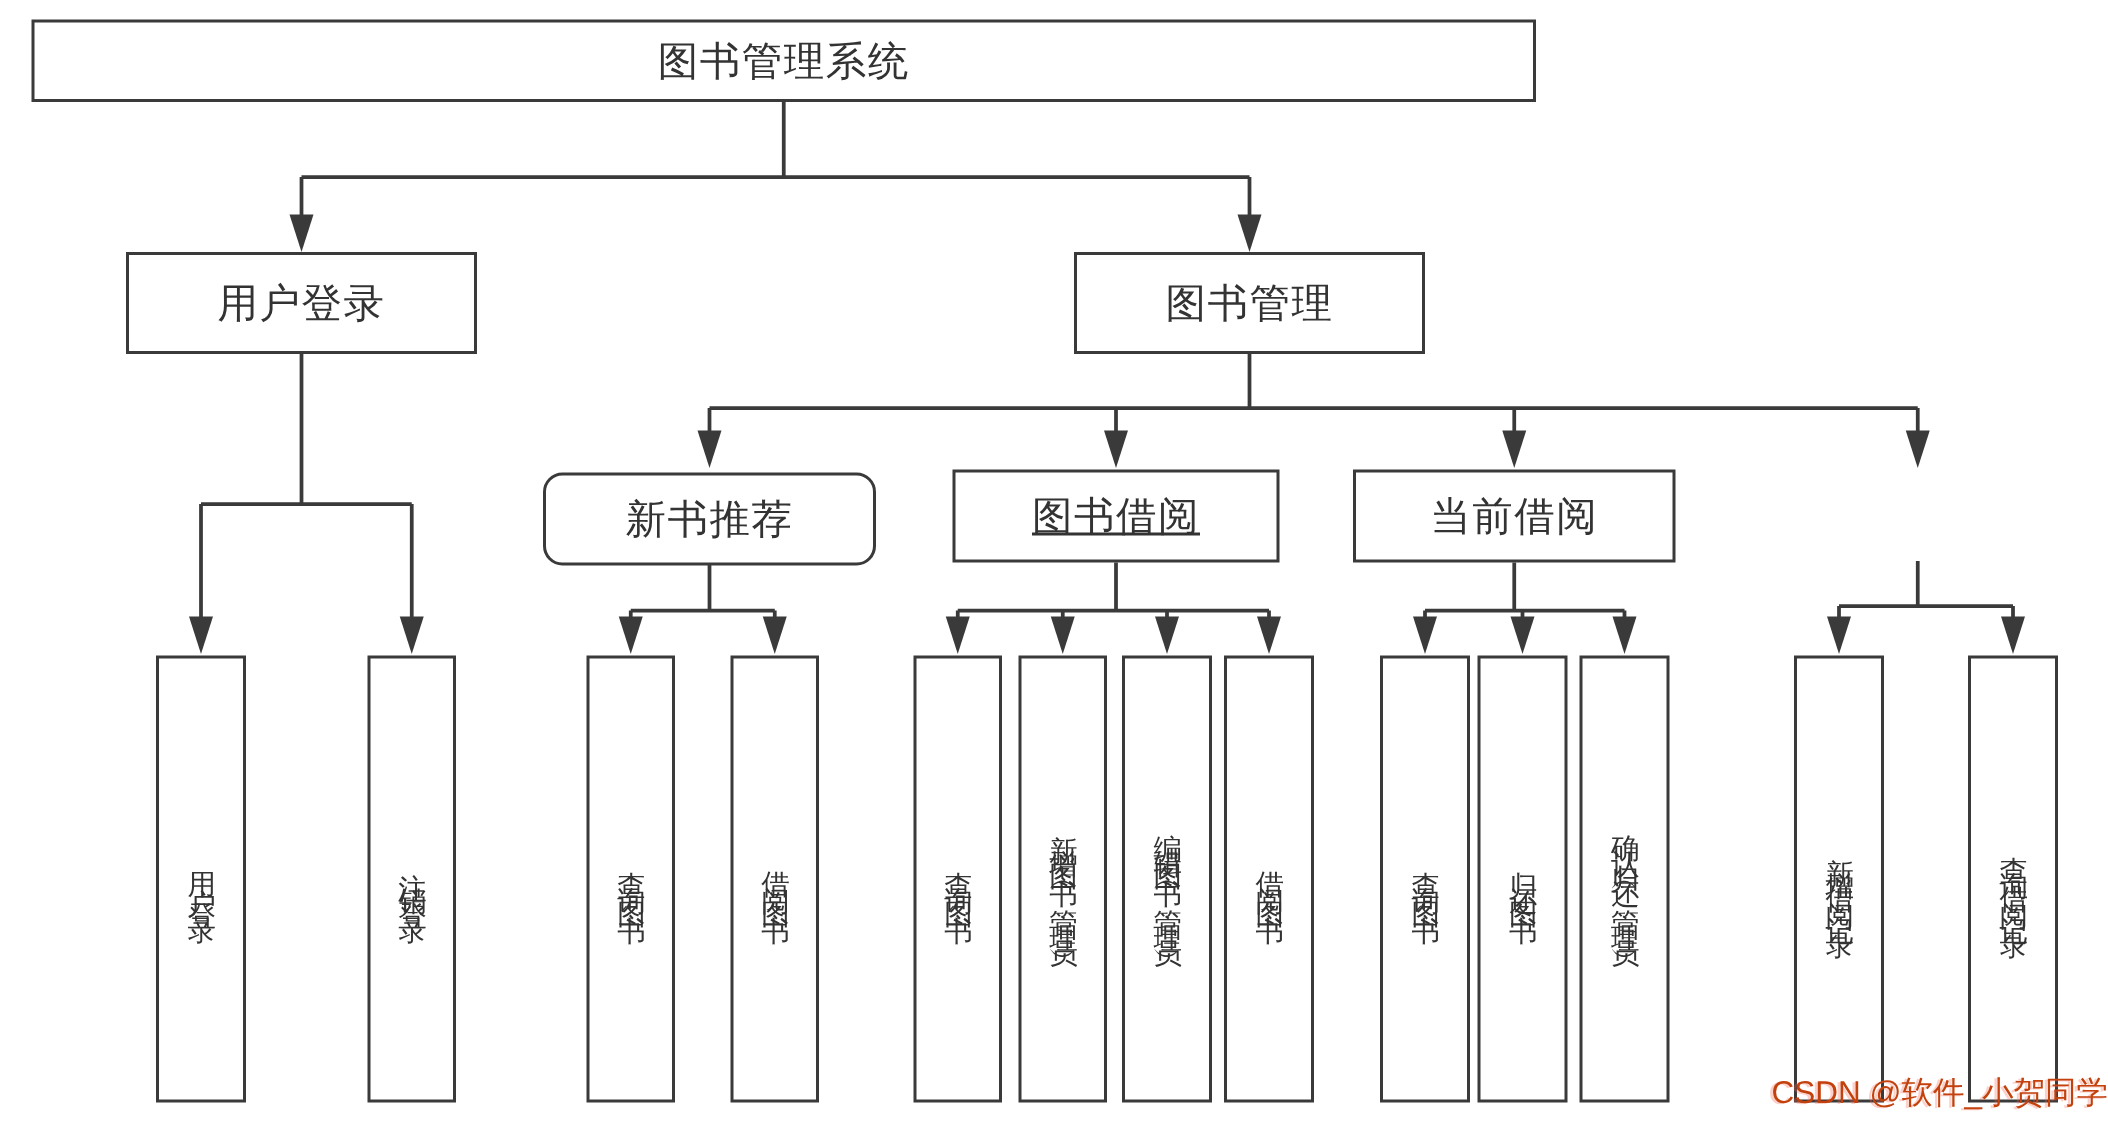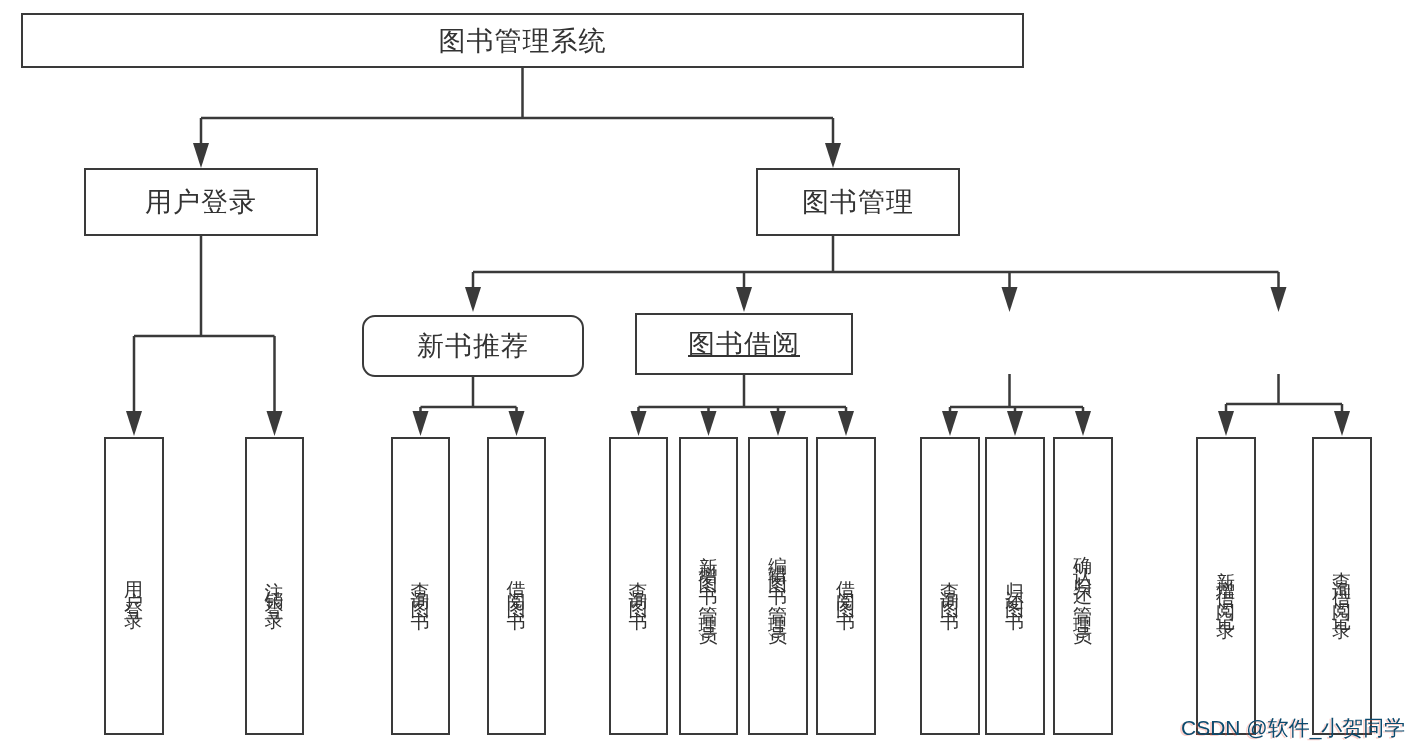--- a/index.html
+++ b/index.html
@@ -32,21 +32,21 @@
     writing-mode: vertical-rl;
     text-orientation: mixed;
     letter-spacing: 10px;
     line-height: 1;
   }
   .watermark {
     position: absolute;
     left: 1181px;
     top: 714px;
     font-size: 21px;
-    color: #0c4a6e;
+    color: #c2410c;
     white-space: nowrap;
     z-index: 5;
     text-shadow: -2px 1px 0 rgba(250, 100, 80, 0.30);
   }
 </style>
 </head>
 <body>
 
 <div class="canvas">
 
@@ -83,29 +83,32 @@
     </g>
   </svg>
 
   <div class="node h" style="left:21px; top:13px; width:1003px; height:55px;">
     <span class="label">图书管理系统</span>
   </div>
 
   <div class="node h" style="left:84px; top:168px; width:234px; height:68px;">
     <span class="label">用户登录</span>
   </div>
-  <div class="node h" style="left:716px; top:168px; width:204px; height:68px;margin-left:40px;">
+  <div class="node h" style="left:716px; top:168px; width:234px; height:68px;">
     <span class="label">图书管理</span>
   </div>
 
   <div class="node h" style="left:362px; top:315px; width:222px; height:62px;border-radius:13px;">
     <span class="label">新书推荐</span>
   </div>
   <div class="node h" style="left:635px; top:313px; width:218px; height:62px;text-decoration:underline;">
     <span class="label">图书借阅</span>
+  </div>
+  <div class="node h" style="left:902px; top:313px; width:215px; height:62px;">
+    <span class="label">当前借阅</span>
   </div>
 
   <div class="node v" style="left:104px; top:437px; width:60px; height:298px;">
     <span class="label">用户登录</span>
   </div>
   <div class="node v" style="left:245px; top:437px; width:59px; height:298px;">
     <span class="label">注销登录</span>
   </div>
 
   <div class="node v" style="left:391px; top:437px; width:59px; height:298px;">

